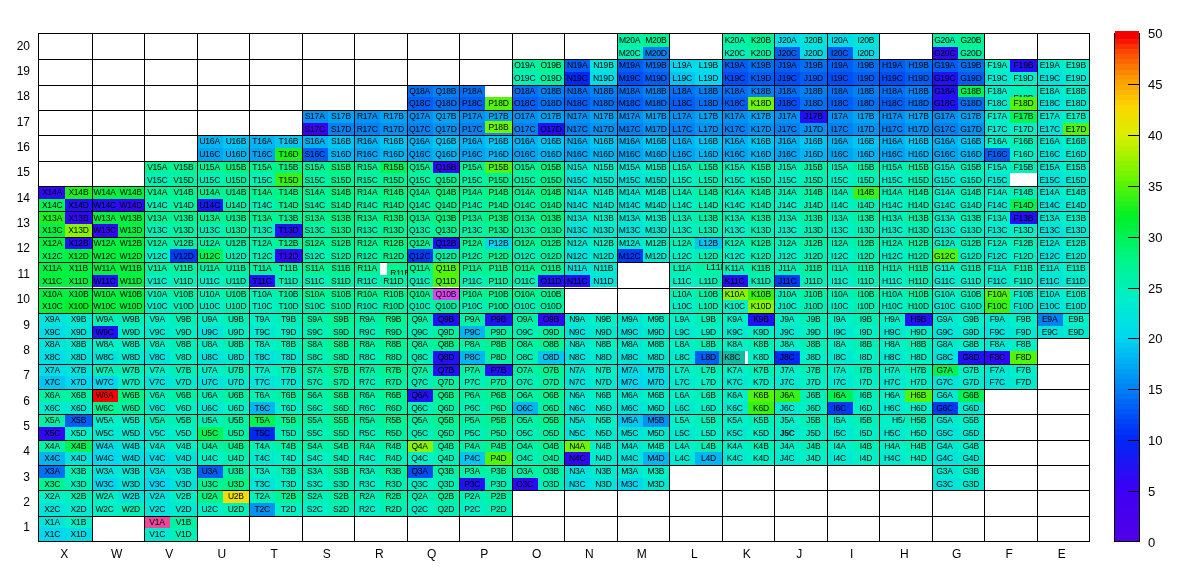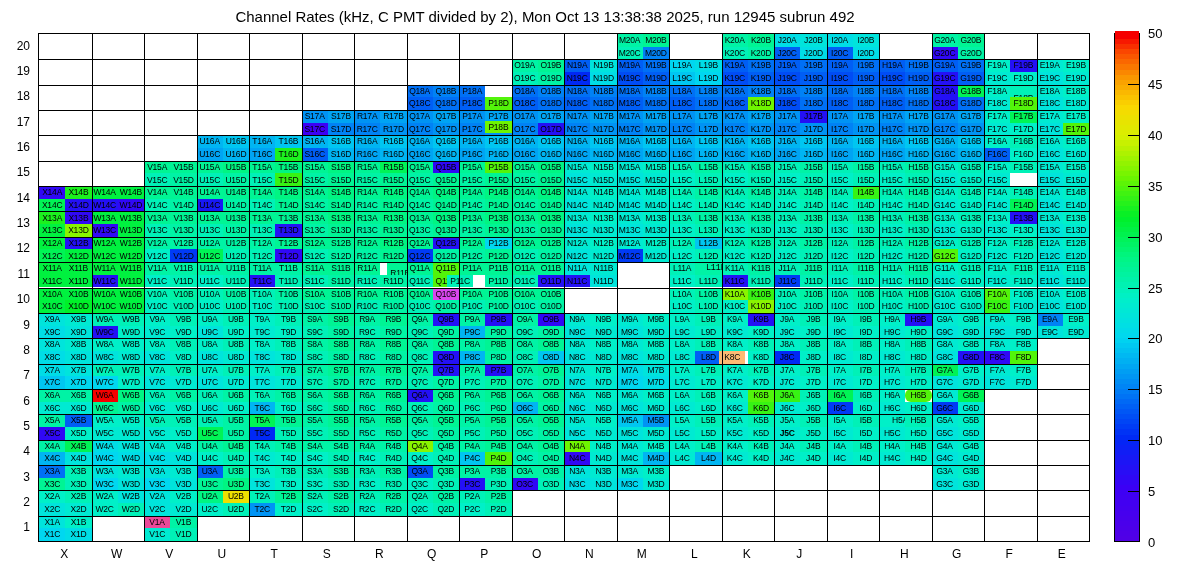--- a/index.html
+++ b/index.html
@@ -33,21 +33,20 @@
   #cbar .seg{position:absolute;left:0;width:100%;}
   #cbticks{position:absolute;left:1114px;top:33px;width:80px;height:509px;}
   #cbticks .tk{position:absolute;left:34px;font-size:13px;color:#000;
                transform:translateY(-50%);}
   #cbticks .tkm{position:absolute;left:14px;width:12px;height:1px;background:#000;}
 </style>
 </head>
 <body>
 
 <div id="root">
-  <div id="title">Channel Rates (kHz, C PMT divided by 2), Mon Oct 13 13:38:38 2025, run 12945 subrun 492</div>
 
   <div id="ylabels">
       <div style="top: 494.325px;">1</div>
       <div style="top: 468.975px;">2</div>
       <div style="top: 443.625px;">3</div>
       <div style="top: 418.275px;">4</div>
       <div style="top: 392.925px;">5</div>
       <div style="top: 367.575px;">6</div>
       <div style="top: 342.225px;">7</div>
       <div style="top: 316.875px;">8</div>
@@ -582,21 +581,21 @@
         <div class="cell" style="left: 420px; top: 278.85px; width: 26.25px; height: 12.675px; background: rgb(0, 243, 165);">P9A</div>
         <div class="cell" style="left: 446.25px; top: 278.85px; width: 26.25px; height: 12.675px; background: rgb(36, 16, 245);">P9B</div>
         <div class="cell" style="left: 420px; top: 291.525px; width: 26.25px; height: 12.675px; background: rgb(0, 181, 242);">P9C</div>
         <div class="cell" style="left: 446.25px; top: 291.525px; width: 26.25px; height: 12.675px; background: rgb(0, 243, 165);">P9D</div>
         <div class="cell" style="left: 420px; top: 253.5px; width: 26.25px; height: 12.675px; background: rgb(0, 244, 148);">P10A</div>
         <div class="cell" style="left: 446.25px; top: 253.5px; width: 26.25px; height: 12.675px; background: rgb(0, 244, 148);">P10B</div>
         <div class="cell" style="left: 420px; top: 266.175px; width: 26.25px; height: 12.675px; background: rgb(0, 241, 183);">P10C</div>
         <div class="cell" style="left: 446.25px; top: 266.175px; width: 26.25px; height: 12.675px; background: rgb(0, 243, 165);">P10D</div>
         <div class="cell" style="left: 420px; top: 228.15px; width: 26.25px; height: 12.675px; background: rgb(0, 244, 148);">P11A</div>
         <div class="cell" style="left: 446.25px; top: 228.15px; width: 26.25px; height: 12.675px; background: rgb(0, 244, 148);">P11B</div>
-        <div class="cell" style="left: 408px; top: 240.825px; width: 26.25px; height: 12.675px; background: rgb(0, 241, 183);">P11C</div>
+        <div class="cell" style="left: 420px; top: 240.825px; width: 26.25px; height: 12.675px; background: rgb(0, 241, 183);">P11C</div>
         <div class="cell" style="left: 446.25px; top: 240.825px; width: 26.25px; height: 12.675px; background: rgb(0, 243, 165);">P11D</div>
         <div class="cell" style="left: 420px; top: 202.8px; width: 26.25px; height: 12.675px; background: rgb(0, 244, 148);">P12A</div>
         <div class="cell" style="left: 446.25px; top: 202.8px; width: 26.25px; height: 12.675px; background: rgb(0, 215, 240);">P12B</div>
         <div class="cell" style="left: 420px; top: 215.475px; width: 26.25px; height: 12.675px; background: rgb(0, 243, 165);">P12C</div>
         <div class="cell" style="left: 446.25px; top: 215.475px; width: 26.25px; height: 12.675px; background: rgb(0, 244, 148);">P12D</div>
         <div class="cell" style="left: 420px; top: 177.45px; width: 26.25px; height: 12.675px; background: rgb(0, 244, 148);">P13A</div>
         <div class="cell" style="left: 446.25px; top: 177.45px; width: 26.25px; height: 12.675px; background: rgb(0, 245, 130);">P13B</div>
         <div class="cell" style="left: 420px; top: 190.125px; width: 26.25px; height: 12.675px; background: rgb(0, 243, 165);">P13C</div>
         <div class="cell" style="left: 446.25px; top: 190.125px; width: 26.25px; height: 12.675px; background: rgb(0, 244, 148);">P13D</div>
         <div class="cell" style="left: 420px; top: 152.1px; width: 26.25px; height: 12.675px; background: rgb(0, 244, 148);">P14A</div>
@@ -890,21 +889,21 @@
         <div class="cell" style="left: 682.5px; top: 354.9px; width: 26.25px; height: 12.675px; background: rgb(0, 240, 200);">K6A</div>
         <div class="cell" style="left: 708.75px; top: 354.9px; width: 26.25px; height: 12.675px; background: rgb(82, 244, 10);">K6B</div>
         <div class="cell" style="left: 682.5px; top: 367.575px; width: 26.25px; height: 12.675px; background: rgb(0, 234, 210);">K6C</div>
         <div class="cell" style="left: 708.75px; top: 367.575px; width: 26.25px; height: 12.675px; background: rgb(55, 243, 20);">K6D</div>
         <div class="cell" style="left: 682.5px; top: 329.55px; width: 26.25px; height: 12.675px; background: rgb(0, 240, 200);">K7A</div>
         <div class="cell" style="left: 708.75px; top: 329.55px; width: 26.25px; height: 12.675px; background: rgb(0, 241, 183);">K7B</div>
         <div class="cell" style="left: 682.5px; top: 342.225px; width: 26.25px; height: 12.675px; background: rgb(0, 234, 210);">K7C</div>
         <div class="cell" style="left: 708.75px; top: 342.225px; width: 26.25px; height: 12.675px; background: rgb(0, 240, 200);">K7D</div>
         <div class="cell" style="left: 682.5px; top: 304.2px; width: 26.25px; height: 12.675px; background: rgb(0, 240, 200);">K8A</div>
         <div class="cell" style="left: 708.75px; top: 304.2px; width: 26.25px; height: 12.675px; background: rgb(0, 241, 183);">K8B</div>
-        <div class="cell" style="left: 680px; top: 316.875px; width: 26.25px; height: 12.675px; background: #fdba74;">K8C</div>
+        <div class="cell" style="left: 680px; top: 316.875px; width: 26.25px; height: 12.675px; background: #14b8a6;">K8C</div>
         <div class="cell" style="left: 708.75px; top: 316.875px; width: 26.25px; height: 12.675px; background: rgb(0, 240, 200);">K8D</div>
         <div class="cell" style="left: 682.5px; top: 278.85px; width: 26.25px; height: 12.675px; background: rgb(0, 240, 200);">K9A</div>
         <div class="cell" style="left: 708.75px; top: 278.85px; width: 26.25px; height: 12.675px; background: rgb(36, 16, 245);">K9B</div>
         <div class="cell" style="left: 682.5px; top: 291.525px; width: 26.25px; height: 12.675px; background: rgb(0, 234, 210);">K9C</div>
         <div class="cell" style="left: 708.75px; top: 291.525px; width: 26.25px; height: 12.675px; background: rgb(0, 240, 200);">K9D</div>
         <div class="cell" style="left: 682.5px; top: 253.5px; width: 26.25px; height: 12.675px; background: rgb(136, 244, 0);">K10A</div>
         <div class="cell" style="left: 708.75px; top: 253.5px; width: 26.25px; height: 12.675px; background: rgb(55, 243, 20);">K10B</div>
         <div class="cell" style="left: 682.5px; top: 266.175px; width: 26.25px; height: 12.675px; background: rgb(0, 240, 200);">K10C</div>
         <div class="cell" style="left: 708.75px; top: 266.175px; width: 26.25px; height: 12.675px; background: rgb(136, 244, 0);">K10D</div>
         <div class="cell" style="left: 682.5px; top: 228.15px; width: 26.25px; height: 12.675px; background: rgb(0, 241, 183);">K11A</div>
@@ -1085,21 +1084,21 @@
         <div class="cell" style="left: 813.75px; top: 12.675px; width: 26.25px; height: 12.675px; background: rgb(0, 221, 230);">I20D</div>
         <div class="cell" style="left: 840px; top: 405.6px; width: 26.25px; height: 12.675px; background: rgb(0, 240, 200);">H4A</div>
         <div class="cell" style="left: 866.25px; top: 405.6px; width: 26.25px; height: 12.675px; background: rgb(0, 241, 183);">H4B</div>
         <div class="cell" style="left: 840px; top: 418.275px; width: 26.25px; height: 12.675px; background: rgb(0, 234, 210);">H4C</div>
         <div class="cell" style="left: 866.25px; top: 418.275px; width: 26.25px; height: 12.675px; background: rgb(0, 240, 200);">H4D</div>
         <div class="cell" style="left: 840px; top: 380.25px; width: 42px; height: 12.675px; background: rgb(0, 240, 200);">H5A</div>
         <div class="cell" style="left: 866.25px; top: 380.25px; width: 26.25px; height: 12.675px; background: rgb(0, 241, 183);">H5B</div>
         <div class="cell" style="left: 840px; top: 392.925px; width: 26.25px; height: 12.675px; background: rgb(0, 234, 210);">H5C</div>
         <div class="cell" style="left: 866.25px; top: 392.925px; width: 26.25px; height: 12.675px; background: rgb(0, 240, 200);">H5D</div>
         <div class="cell" style="left: 840px; top: 354.9px; width: 26.25px; height: 12.675px; background: rgb(0, 240, 200);">H6A</div>
-        <div class="cell" style="left: 866.25px; top: 354.9px; width: 26.25px; height: 12.675px; background: rgb(82, 244, 10); border-radius: 6px;">H6B</div>
+        <div class="cell" style="left: 866.25px; top: 354.9px; width: 26.25px; height: 12.675px; background: rgb(82, 244, 10);">H6B</div>
         <div class="cell" style="left: 840px; top: 367.575px; width: 26.25px; height: 12.675px; background: rgb(0, 234, 210);">H6C</div>
         <div class="cell" style="left: 866.25px; top: 367.575px; width: 26.25px; height: 12.675px; background: rgb(0, 240, 200);">H6D</div>
         <div class="cell" style="left: 840px; top: 329.55px; width: 26.25px; height: 12.675px; background: rgb(0, 240, 200);">H7A</div>
         <div class="cell" style="left: 866.25px; top: 329.55px; width: 26.25px; height: 12.675px; background: rgb(0, 241, 183);">H7B</div>
         <div class="cell" style="left: 840px; top: 342.225px; width: 26.25px; height: 12.675px; background: rgb(0, 234, 210);">H7C</div>
         <div class="cell" style="left: 866.25px; top: 342.225px; width: 26.25px; height: 12.675px; background: rgb(0, 240, 200);">H7D</div>
         <div class="cell" style="left: 840px; top: 304.2px; width: 26.25px; height: 12.675px; background: rgb(0, 240, 200);">H8A</div>
         <div class="cell" style="left: 866.25px; top: 304.2px; width: 26.25px; height: 12.675px; background: rgb(0, 241, 183);">H8B</div>
         <div class="cell" style="left: 840px; top: 316.875px; width: 26.25px; height: 12.675px; background: rgb(0, 234, 210);">H8C</div>
         <div class="cell" style="left: 866.25px; top: 316.875px; width: 26.25px; height: 12.675px; background: rgb(0, 240, 200);">H8D</div>

